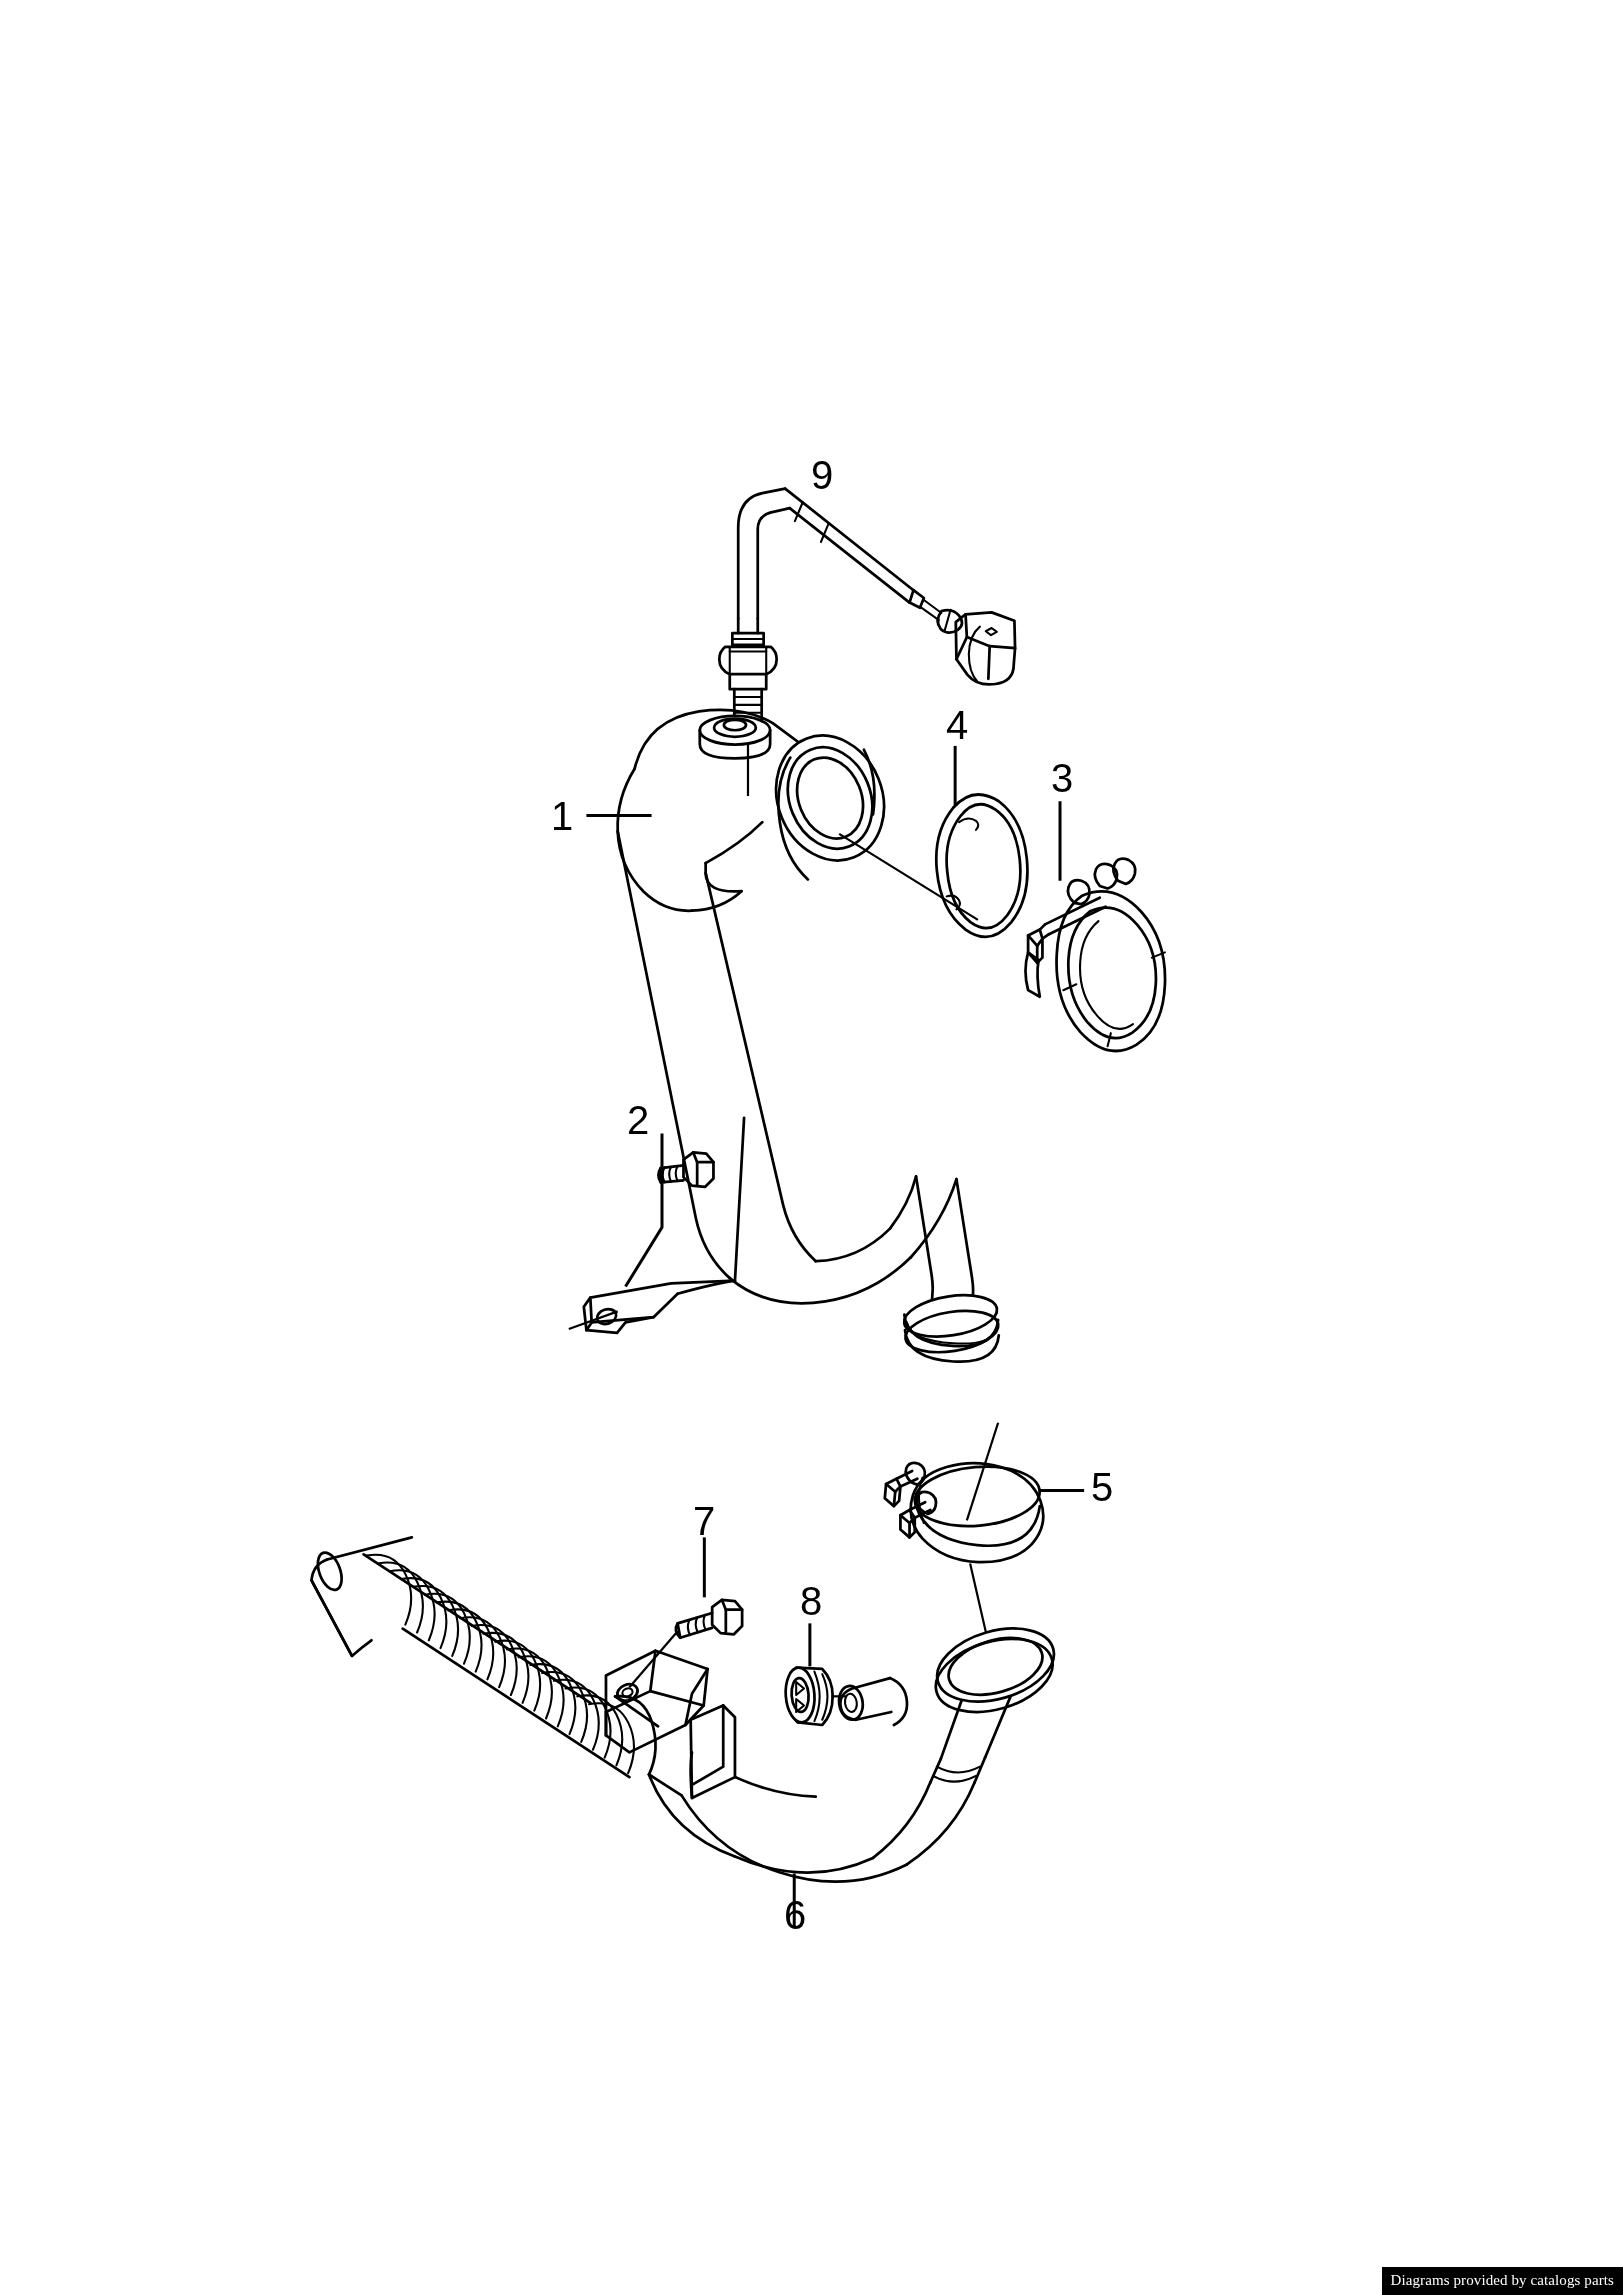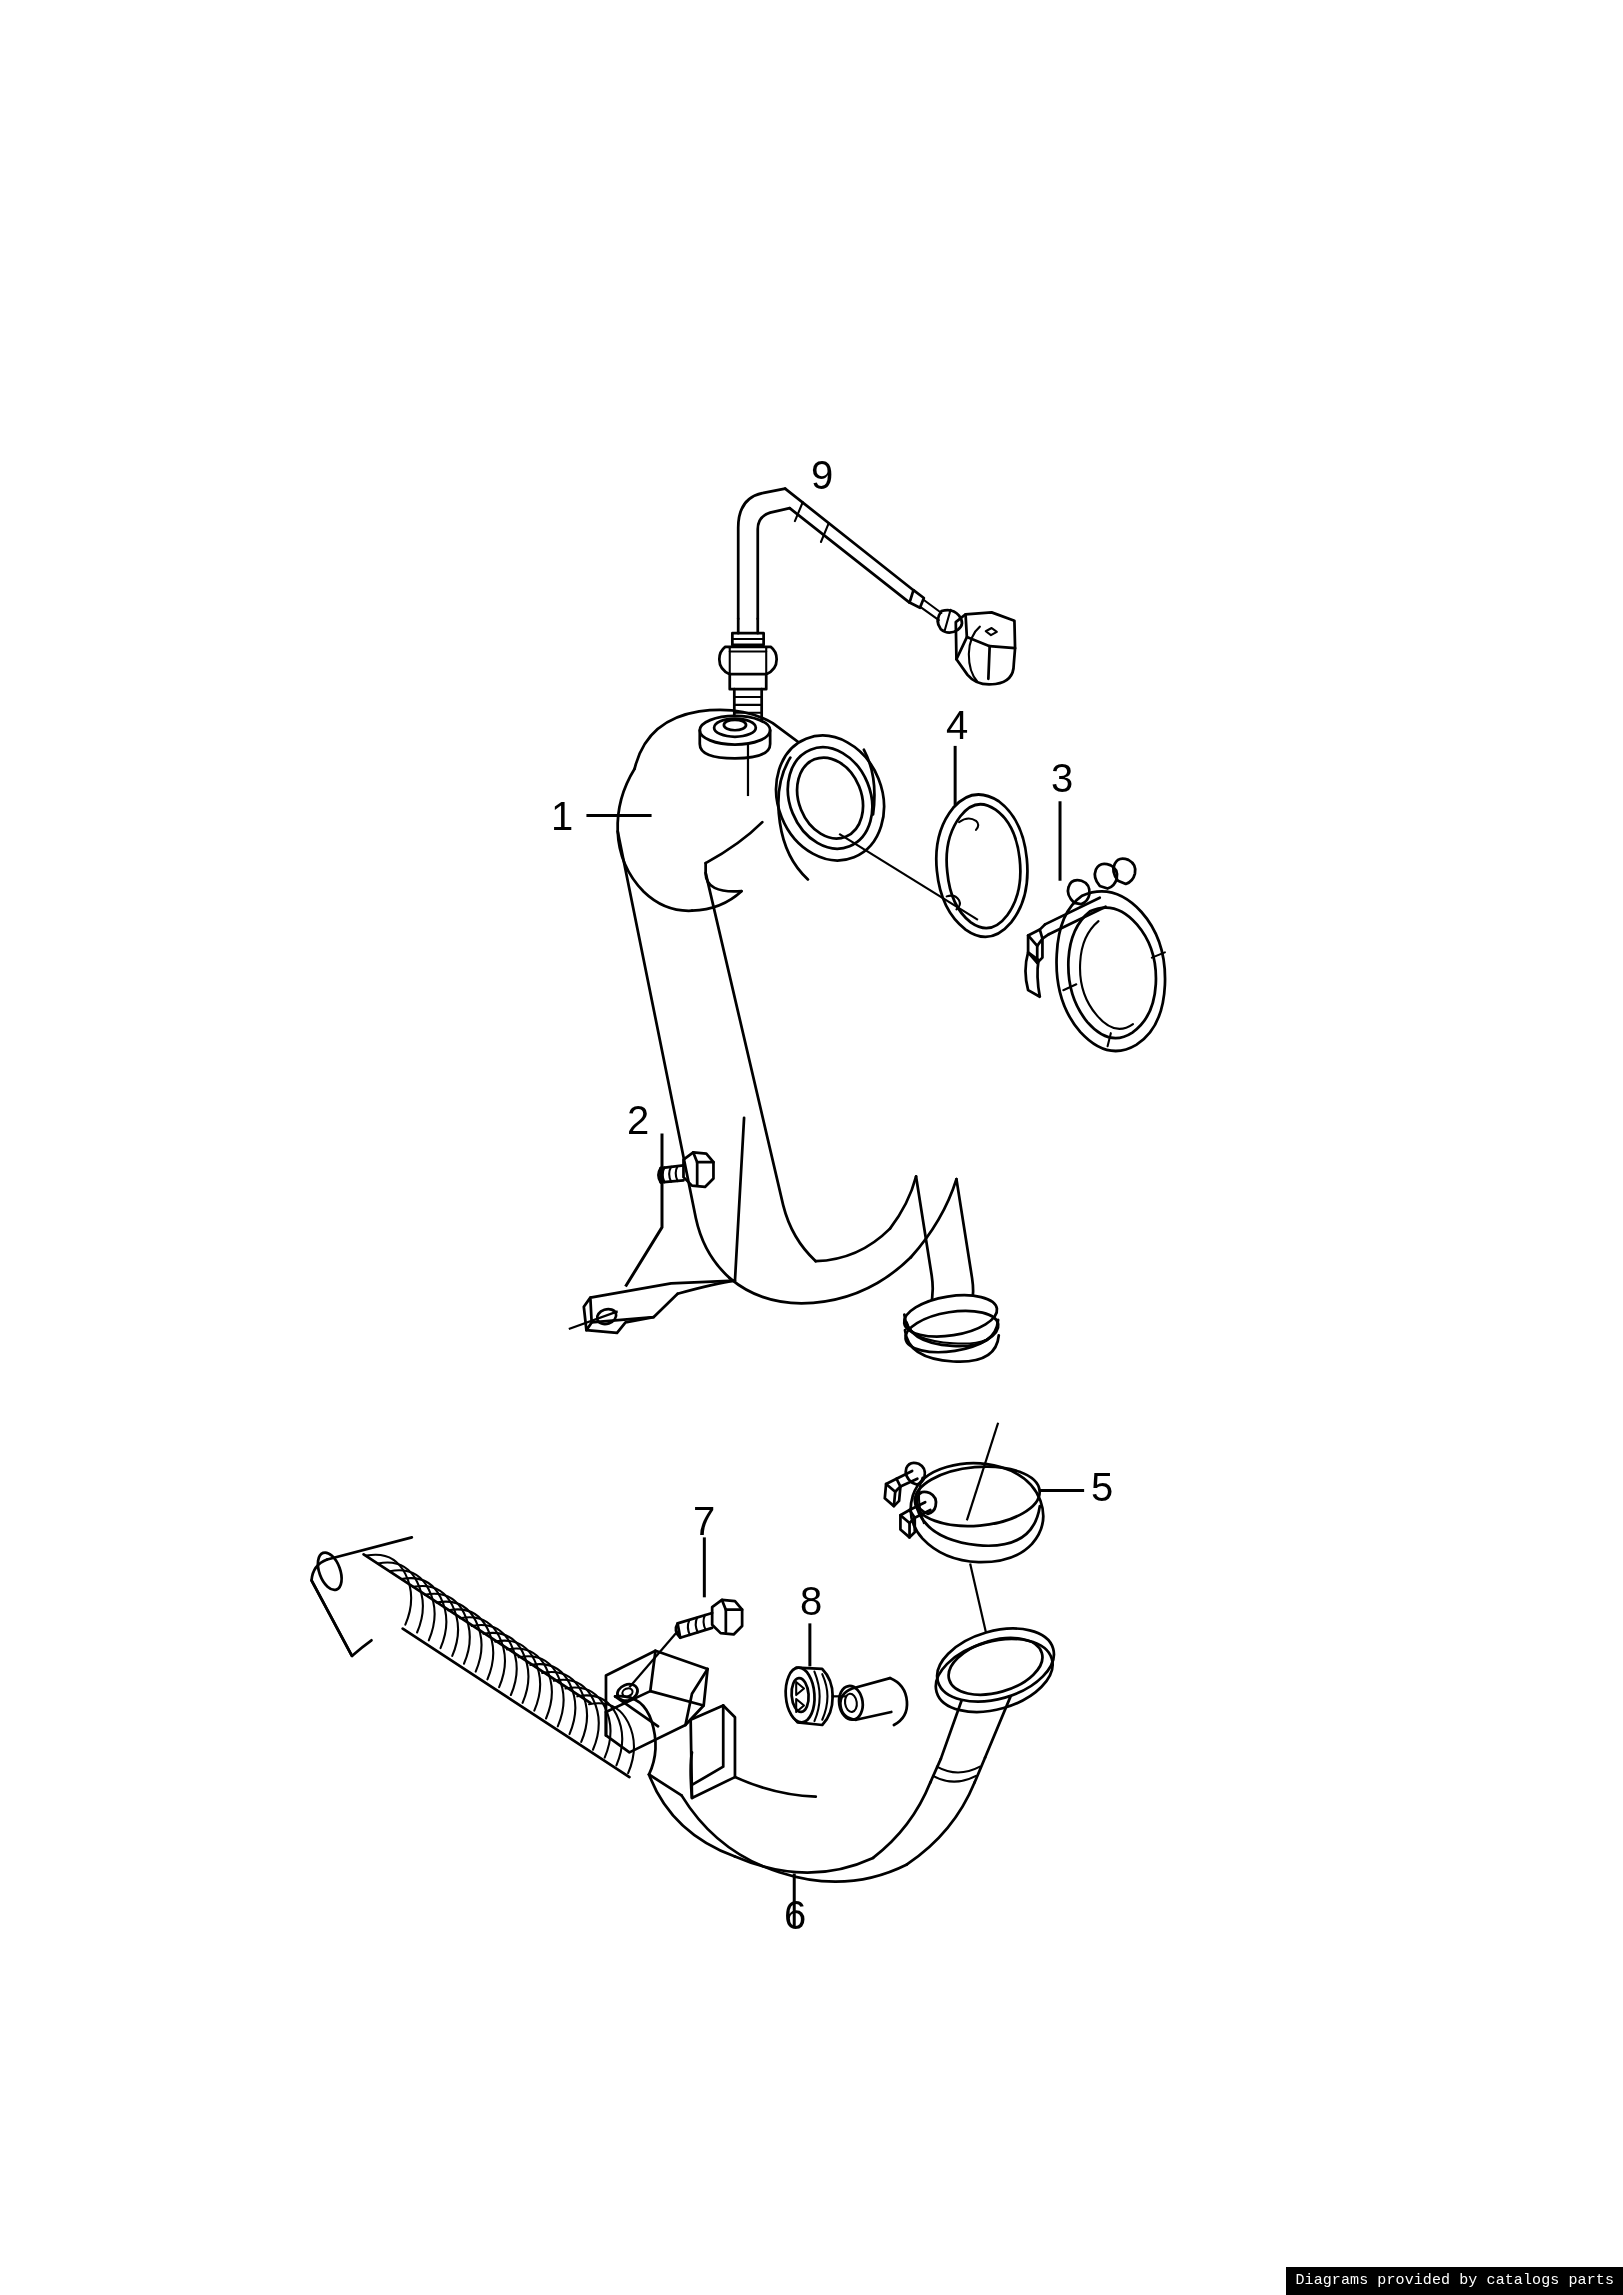--- a/index.html
+++ b/index.html
@@ -61,21 +61,21 @@
     font-weight: 400;
     color: #000000;
     line-height: 1;
     white-space: nowrap;
     user-select: none;
   }
   #watermark {
     position: absolute;
     background: #000000;
     color: #ffffff;
-    font-family: Liberation Mono, monospace;
+    font-family: Liberation Serif, serif;
     font-size: 15px;
     line-height: 1;
     padding: 5.9px 9px 7.2px 9px;
     right: 0;
     bottom: 0;
     white-space: nowrap;
     letter-spacing: 0.1px;
   }
 </style>
 </head>

